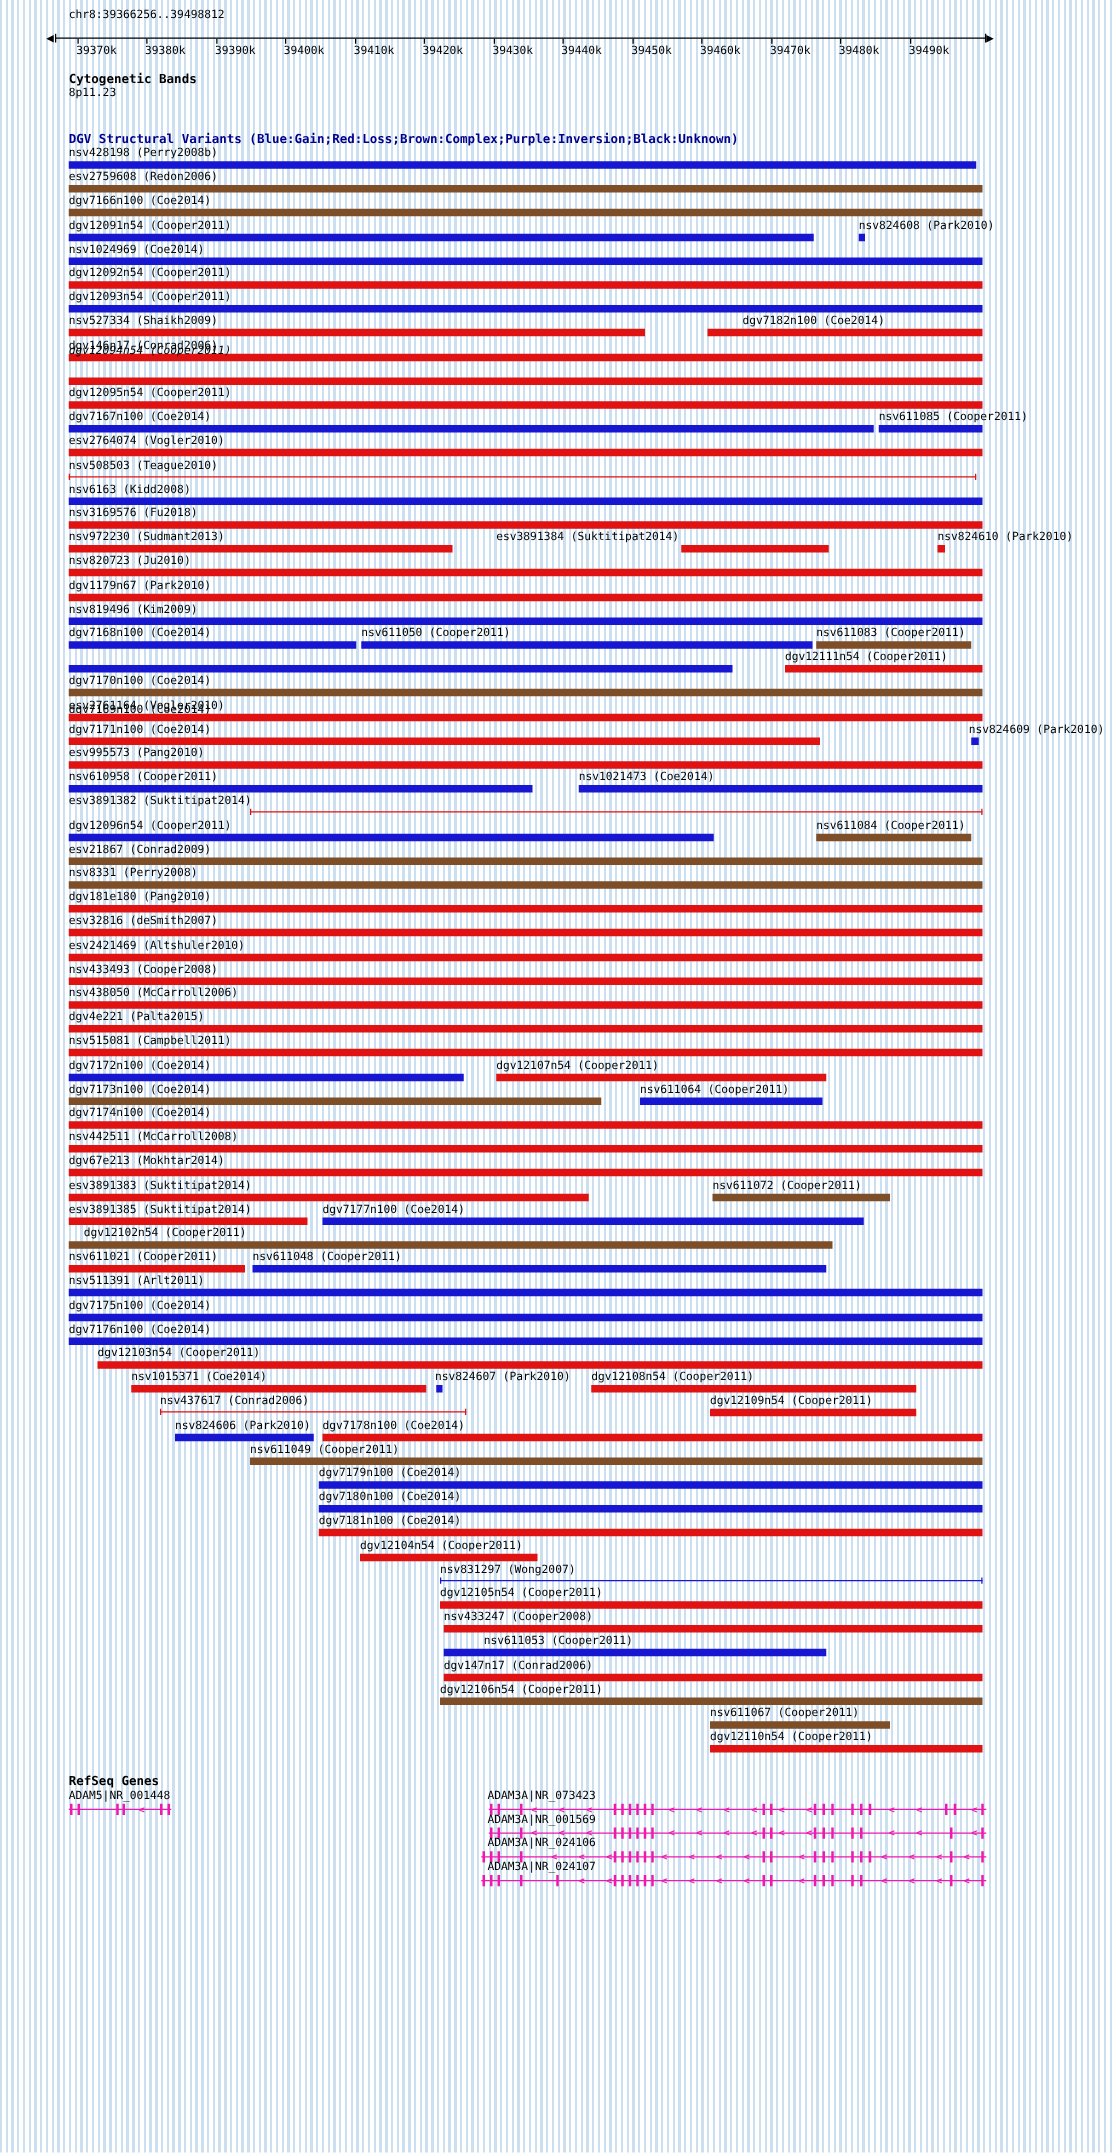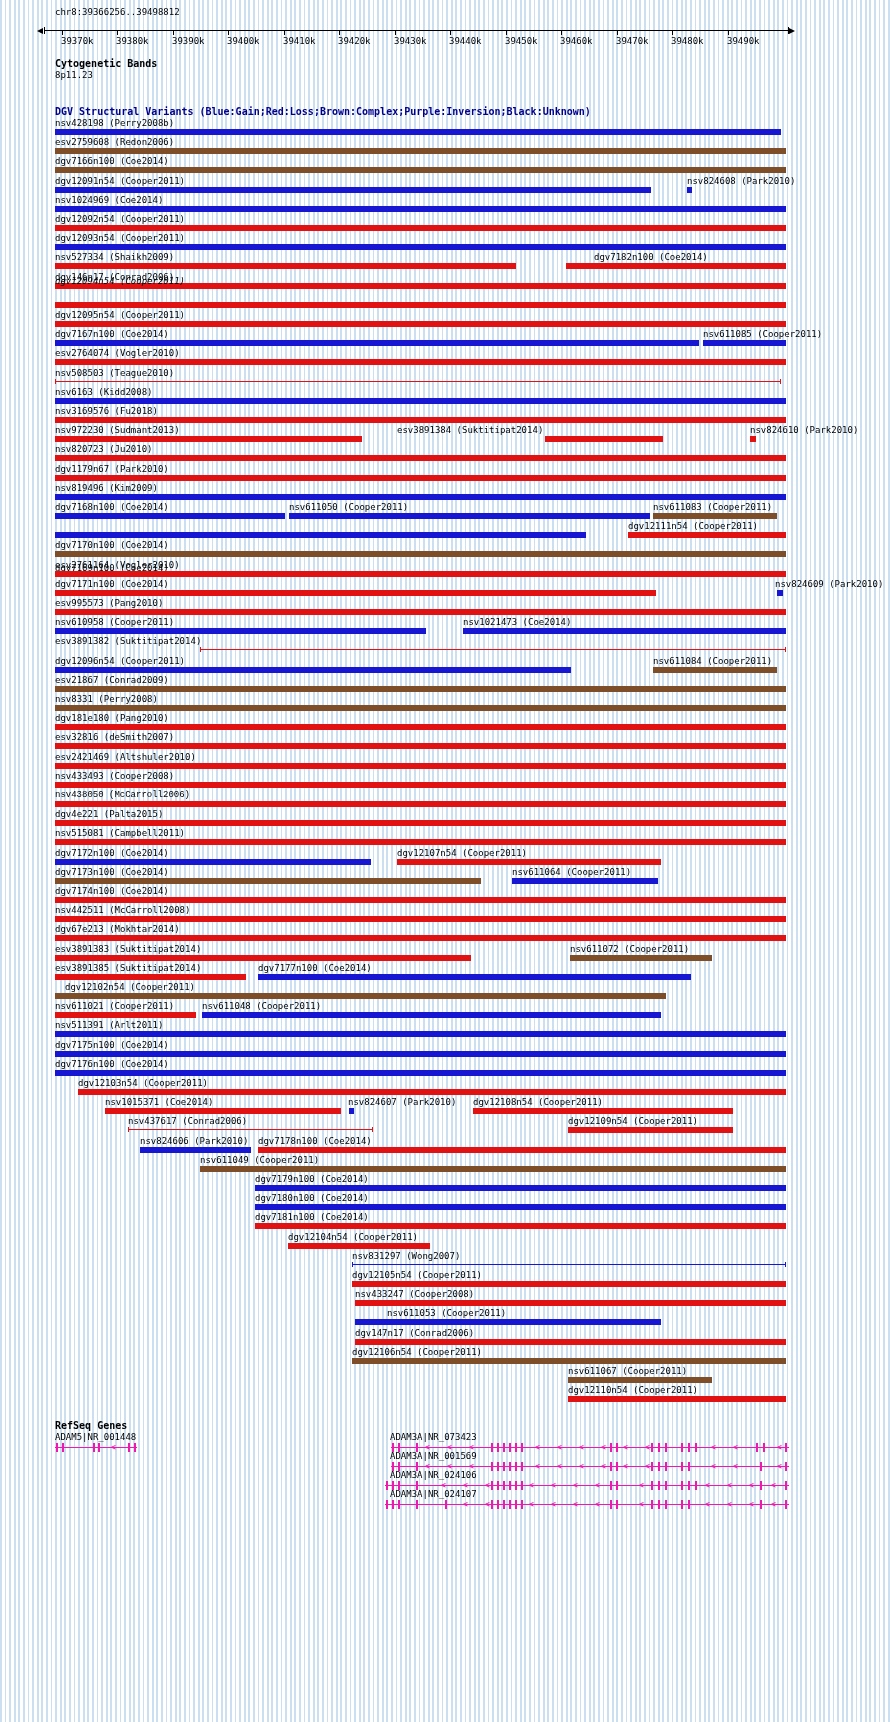--- a/index.html
+++ b/index.html
@@ -161,21 +161,21 @@
     <div class="label" style="left: 55px; top: 695px;">nsv8331 (Perry2008)</div>
     <div class="bar" style="left: 55px; top: 705px; width: 731px; background: rgb(125, 78, 40);"></div>
     <div class="label" style="left: 55px; top: 714.2px;">dgv181e180 (Pang2010)</div>
     <div class="bar" style="left: 55px; top: 724.2px; width: 731px; background: rgb(224, 18, 18);"></div>
     <div class="label" style="left: 55px; top: 733.4px;">esv32816 (deSmith2007)</div>
     <div class="bar" style="left: 55px; top: 743.4px; width: 731px; background: rgb(224, 18, 18);"></div>
     <div class="label" style="left: 55px; top: 752.6px;">esv2421469 (Altshuler2010)</div>
     <div class="bar" style="left: 55px; top: 762.6px; width: 731px; background: rgb(224, 18, 18);"></div>
     <div class="label" style="left: 55px; top: 771.8px;">nsv433493 (Cooper2008)</div>
     <div class="bar" style="left: 55px; top: 781.8px; width: 731px; background: rgb(224, 18, 18);"></div>
-    <div class="label" style="left: 55px; top: 791px; font-family: Liberation Mono, monospace;">nsv438050 (McCarroll2006)</div>
+    <div class="label" style="left: 55px; top: 791px;">nsv438050 (McCarroll2006)</div>
     <div class="bar" style="left: 55px; top: 801px; width: 731px; background: rgb(224, 18, 18);"></div>
     <div class="label" style="left: 55px; top: 810.2px;">dgv4e221 (Palta2015)</div>
     <div class="bar" style="left: 55px; top: 820.2px; width: 731px; background: rgb(224, 18, 18);"></div>
     <div class="label" style="left: 55px; top: 829.4px;">nsv515081 (Campbell2011)</div>
     <div class="bar" style="left: 55px; top: 839.4px; width: 731px; background: rgb(224, 18, 18);"></div>
     <div class="label" style="left: 55px; top: 848.6px;">dgv7172n100 (Coe2014)</div>
     <div class="bar" style="left: 55px; top: 858.6px; width: 316px; background: rgb(23, 23, 210);"></div>
     <div class="label" style="left: 397px; top: 848.6px;">dgv12107n54 (Cooper2011)</div>
     <div class="bar" style="left: 397px; top: 858.6px; width: 264px; background: rgb(224, 18, 18);"></div>
     <div class="label" style="left: 55px; top: 867.8px;">dgv7173n100 (Coe2014)</div>
@@ -189,21 +189,21 @@
     <div class="label" style="left: 55px; top: 925.4px;">dgv67e213 (Mokhtar2014)</div>
     <div class="bar" style="left: 55px; top: 935.4px; width: 731px; background: rgb(224, 18, 18);"></div>
     <div class="label" style="left: 55px; top: 944.6px;">esv3891383 (Suktitipat2014)</div>
     <div class="bar" style="left: 55px; top: 954.6px; width: 416px; background: rgb(224, 18, 18);"></div>
     <div class="label" style="left: 570px; top: 944.6px;">nsv611072 (Cooper2011)</div>
     <div class="bar" style="left: 570px; top: 954.6px; width: 142px; background: rgb(125, 78, 40);"></div>
     <div class="label" style="left: 55px; top: 963.8px;">esv3891385 (Suktitipat2014)</div>
     <div class="bar" style="left: 55px; top: 973.8px; width: 191px; background: rgb(224, 18, 18);"></div>
     <div class="label" style="left: 258px; top: 963.8px;">dgv7177n100 (Coe2014)</div>
     <div class="bar" style="left: 258px; top: 973.8px; width: 433px; background: rgb(23, 23, 210);"></div>
-    <div class="label" style="left: 65px; top: 983px;">dgv12102n54 (Cooper2011)</div>
+    <div class="label" style="left: 47px; top: 983px; padding-left: 20px;">dgv12102n54 (Cooper2011)</div>
     <div class="bar" style="left: 55px; top: 993px; width: 611px; background: rgb(125, 78, 40);"></div>
     <div class="label" style="left: 55px; top: 1002.2px;">nsv611021 (Cooper2011)</div>
     <div class="bar" style="left: 55px; top: 1012.2px; width: 141px; background: rgb(224, 18, 18);"></div>
     <div class="label" style="left: 202px; top: 1002.2px;">nsv611048 (Cooper2011)</div>
     <div class="bar" style="left: 202px; top: 1012.2px; width: 459px; background: rgb(23, 23, 210);"></div>
     <div class="label" style="left: 55px; top: 1021.4px;">nsv511391 (Arlt2011)</div>
     <div class="bar" style="left: 55px; top: 1031.4px; width: 731px; background: rgb(23, 23, 210);"></div>
     <div class="label" style="left: 55px; top: 1040.6px;">dgv7175n100 (Coe2014)</div>
     <div class="bar" style="left: 55px; top: 1050.6px; width: 731px; background: rgb(23, 23, 210);"></div>
     <div class="label" style="left: 55px; top: 1059.8px;">dgv7176n100 (Coe2014)</div>

